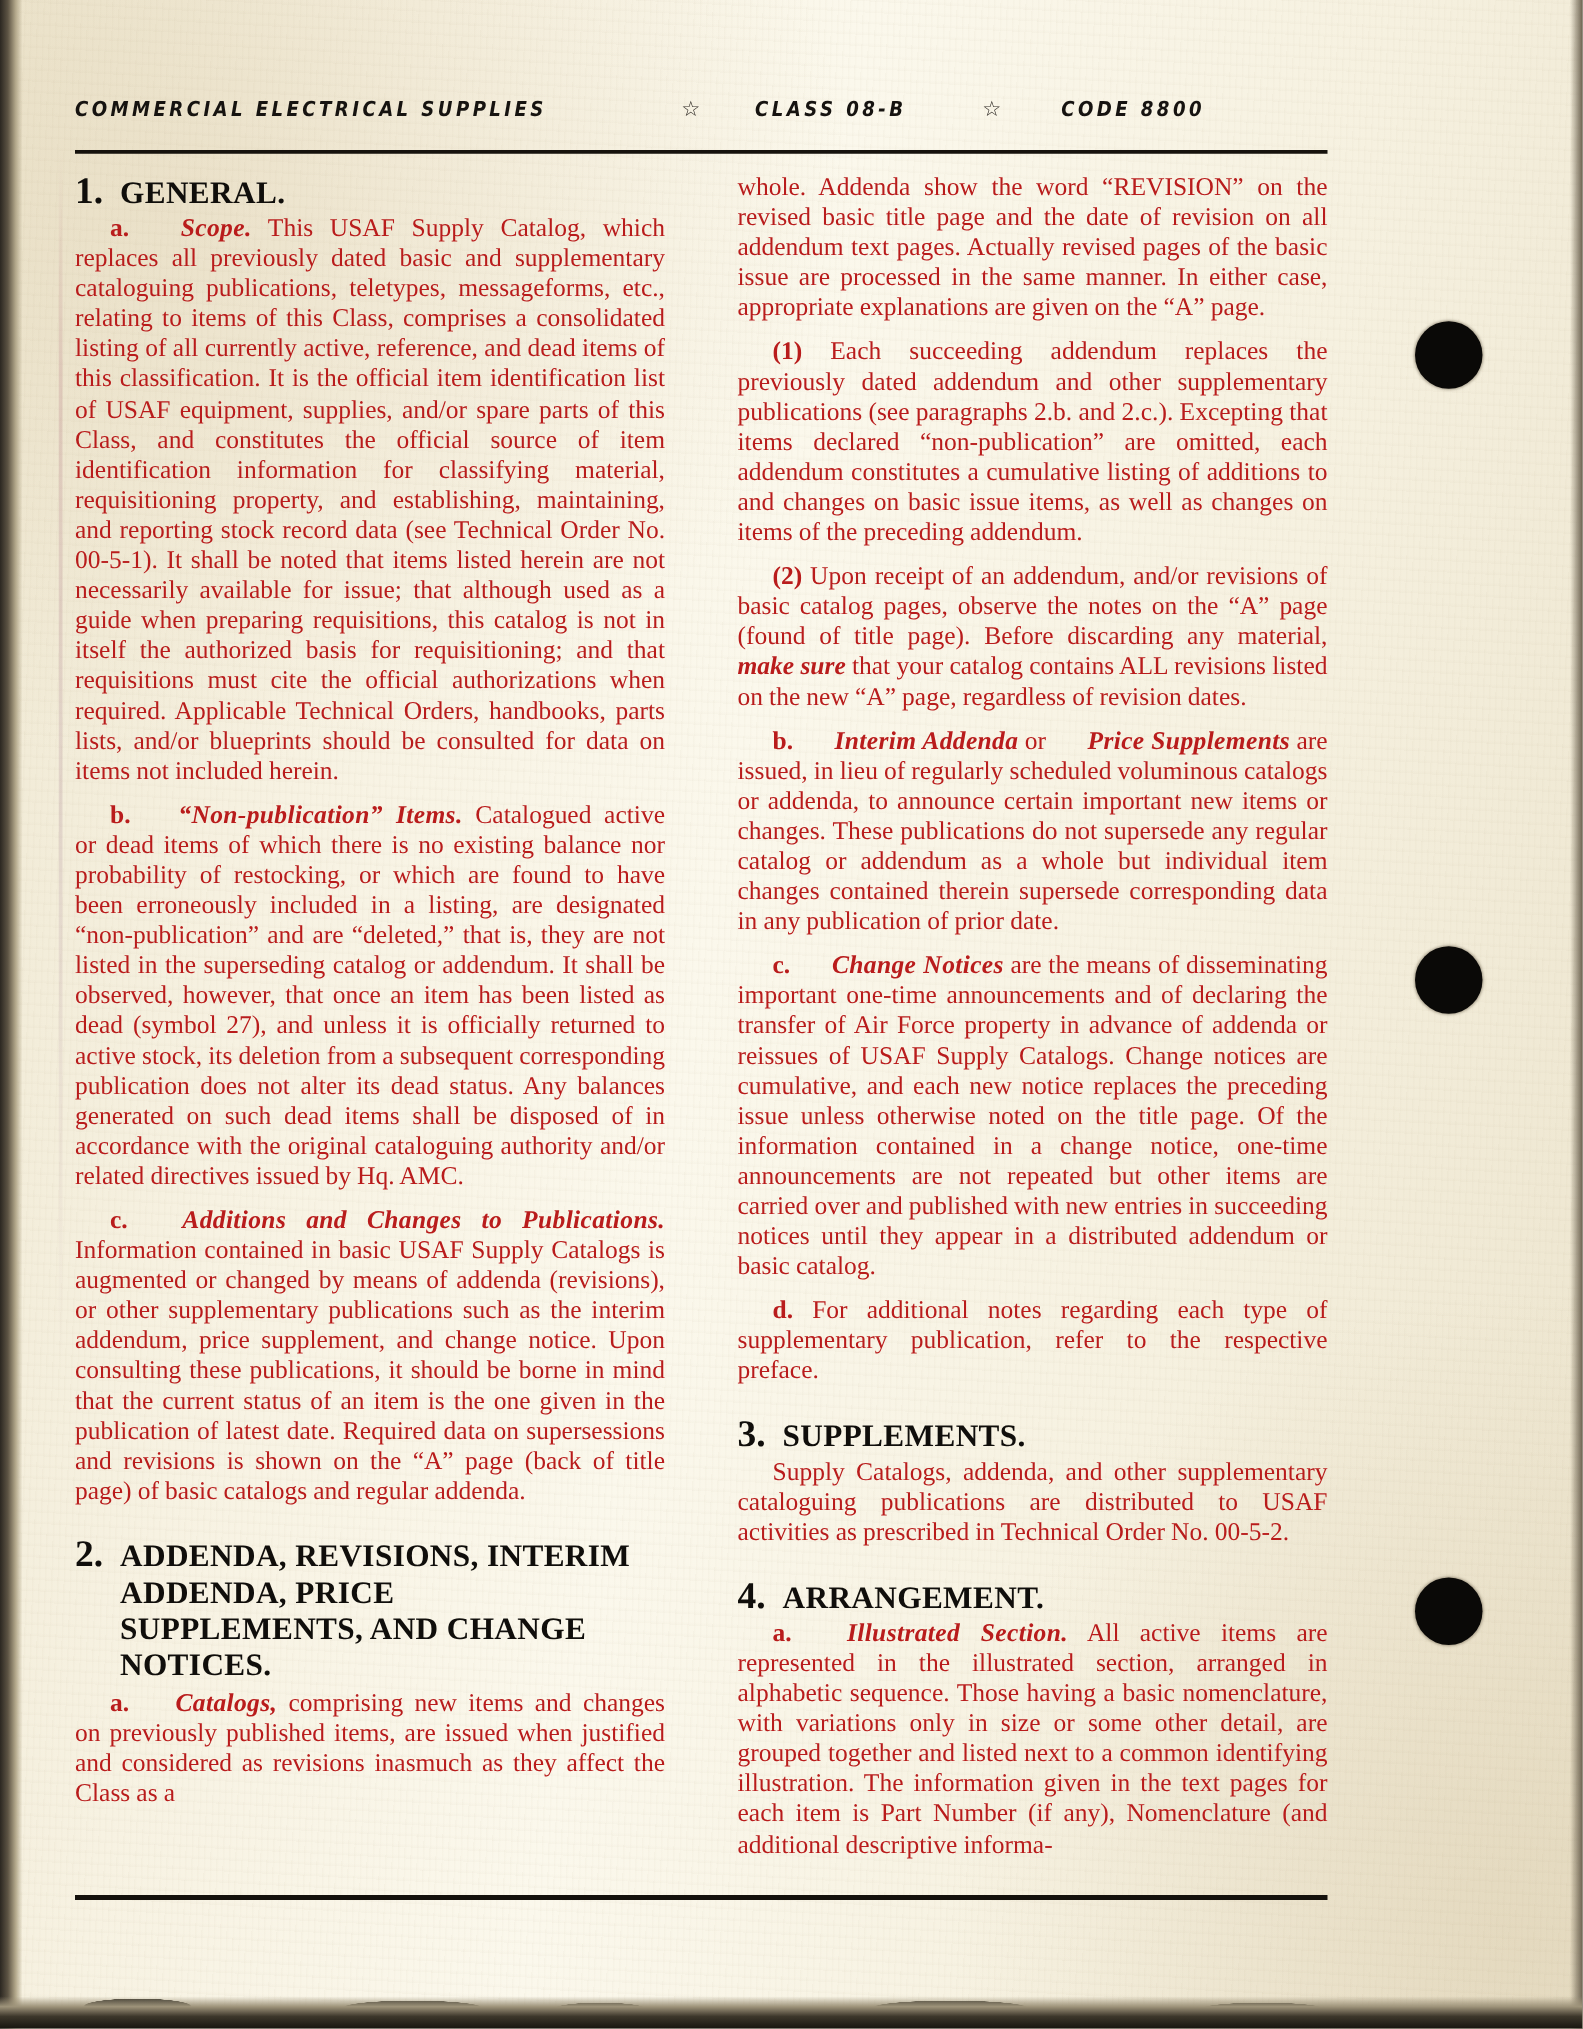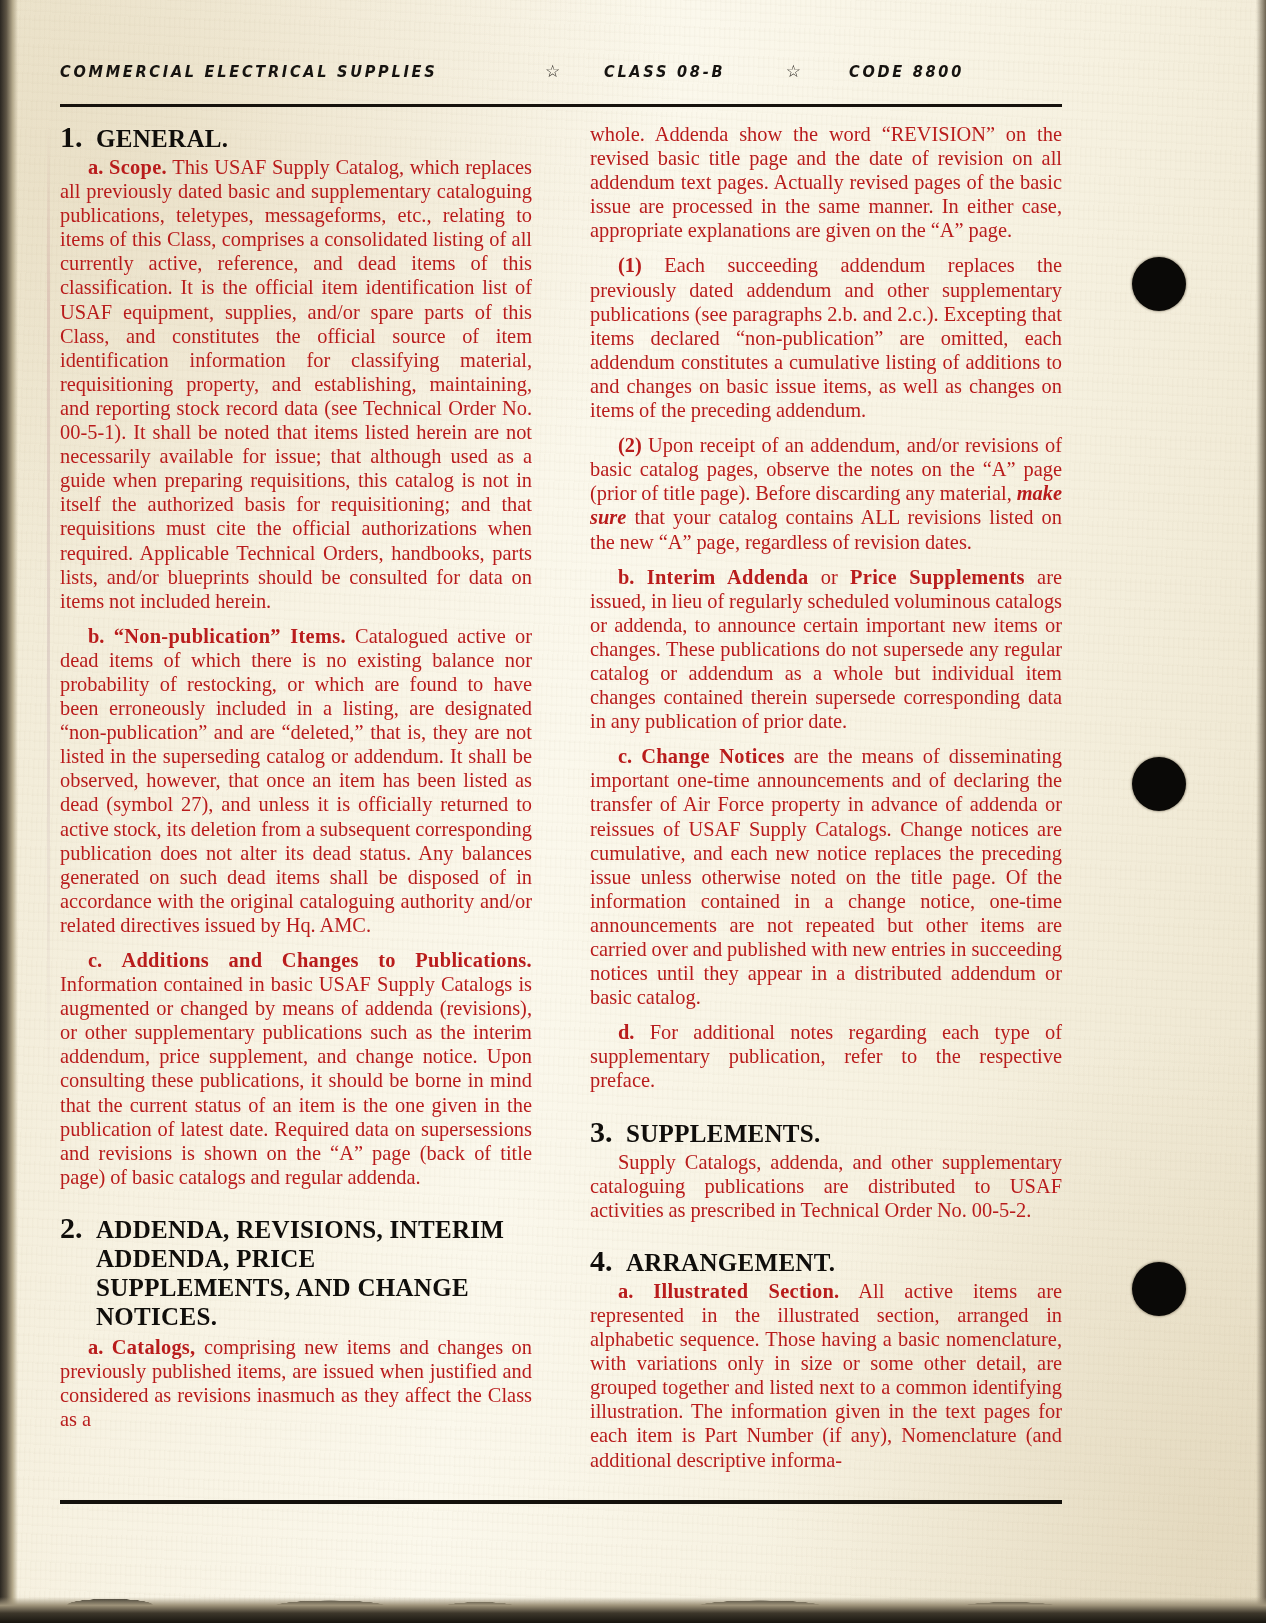--- a/index.html
+++ b/index.html
@@ -59,21 +59,21 @@
       radial-gradient(ellipse 70px 10px at 110px 14px, #1b1810 60%, rgba(27,24,16,0) 62%),
       radial-gradient(ellipse 90px 9px at 330px 15px, #1b1810 60%, rgba(27,24,16,0) 62%),
       radial-gradient(ellipse 60px 8px at 480px 16px, #1b1810 60%, rgba(27,24,16,0) 62%),
       radial-gradient(ellipse 100px 9px at 760px 15px, #1b1810 60%, rgba(27,24,16,0) 62%),
       radial-gradient(ellipse 80px 8px at 1010px 16px, #1b1810 60%, rgba(27,24,16,0) 62%);
     opacity: .85;
   }
 
   .page-inner {
     position: absolute;
-    left: 0; top: 0;
+    left: 0; top: 16px;
     width: 1266px;
     height: 1141px;
   }
 
   
   .running-head {
     position: absolute;
     left: 60px;
     top: 62px;
     width: 1000px;
@@ -193,21 +193,23 @@
     hyphens: none;
     word-spacing: -0.2px;
   }
   p.body.noindent { text-indent: 0; }
 
   .lbl {
     font-weight: 700;
   }
   .lbl-i {
     font-weight: 700;
+    font-style: italic;
     letter-spacing: 0.3px;
+    margin-left: 28px;
   }
   .bi {
     font-weight: 700;
     font-style: italic;
   }
 
   .gap-before { margin-top: 19px; }
   .gap-before-lg { margin-top: 24px; }
 
   
@@ -279,21 +281,21 @@
 
         <p class="body"><span class="lbl">a.</span> <span class="lbl-i">Catalogs,</span><span> comprising new items and changes on previously published items, are issued when justified and considered as revisions inasmuch as they affect the Class as a</span></p>
       </div>
 
       <div class="col">
 
         <p class="body noindent">whole. Addenda show the word “REVISION” on the revised basic title page and the date of revision on all addendum text pages. Actually revised pages of the basic issue are processed in the same manner. In either case, appropriate explanations are given on the “A” page.</p>
 
         <p class="body gap-before"><span class="lbl">(1)</span><span> Each succeeding addendum replaces the previously dated addendum and other supplementary publications (see paragraphs 2.b. and 2.c.). Excepting that items declared “non-publication” are omitted, each addendum constitutes a cumulative listing of additions to and changes on basic issue items, as well as changes on items of the preceding addendum.</span></p>
 
-        <p class="body gap-before"><span class="lbl">(2)</span><span> Upon receipt of an addendum, and/or revisions of basic catalog pages, observe the notes on the “A” page (prior of title page). Before discarding any material, </span><span class="bi">make sure</span><span> that your catalog contains ALL revisions listed on the new “A” page, regardless of revision dates.</span></p>
+        <p class="body gap-before"><span class="lbl">(2)</span><span> Upon receipt of an addendum, and/or revisions of basic catalog pages, observe the notes on the “A” page (found of title page). Before discarding any material, </span><span class="bi">make sure</span><span> that your catalog contains ALL revisions listed on the new “A” page, regardless of revision dates.</span></p>
 
         <p class="body gap-before"><span class="lbl">b.</span> <span class="lbl-i">Interim Addenda</span><span> or </span><span class="lbl-i">Price Supplements</span><span> are issued, in lieu of regularly scheduled voluminous catalogs or addenda, to announce certain important new items or changes. These publications do not supersede any regular catalog or addendum as a whole but individual item changes contained therein supersede corresponding data in any publication of prior date.</span></p>
 
         <p class="body gap-before"><span class="lbl">c.</span> <span class="lbl-i">Change Notices</span><span> are the means of disseminating important one-time announcements and of declaring the transfer of Air Force property in advance of addenda or reissues of USAF Supply Catalogs. Change notices are cumulative, and each new notice replaces the preceding issue unless otherwise noted on the title page. Of the information contained in a change notice, one-time announcements are not repeated but other items are carried over and published with new entries in succeeding notices until they appear in a distributed addendum or basic catalog.</span></p>
 
         <p class="body gap-before"><span class="lbl">d.</span><span> For additional notes regarding each type of supplementary publication, refer to the respective preface.</span></p>
 
         <div class="sec gap-before-lg">
           <span class="sec-num">3.</span>
           <span class="sec-title">SUPPLEMENTS.</span>

